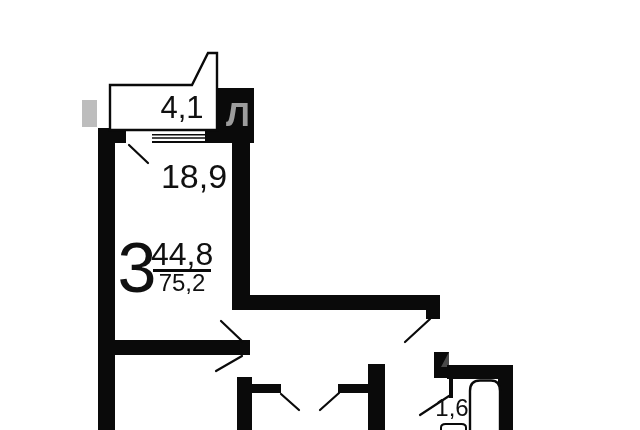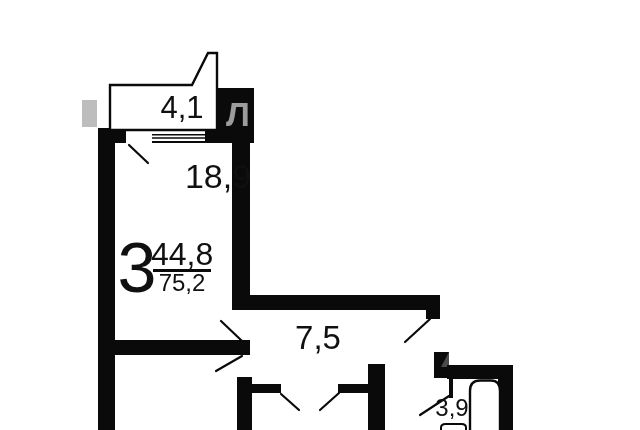--- a/index.html
+++ b/index.html
@@ -2,21 +2,21 @@
 <html><head>
 <meta charset="utf-8">
 <style>
   html,body{margin:0;padding:0;background:#fff;}
   #plan{position:relative;width:640px;height:430px;background:#ffffff;overflow:hidden;
         font-family:"Liberation Sans", sans-serif;}
   #plan svg{position:absolute;left:0;top:0;}
   .label{position:absolute;color:#101010;line-height:1;text-align:center;white-space:nowrap;
          font-family:"Liberation Sans", sans-serif;}
   .lbl-balcony{left:150px;top:92px;width:64px;font-size:31px;}
-  .lbl-living{left:155px;top:159px;width:78px;font-size:34px;margin-left:24px;}
+  .lbl-living{left:155px;top:159px;width:78px;font-size:34px;}
   .lbl-rooms{left:112px;top:233px;width:50px;font-size:70px;}
   .lbl-living-area{left:151px;top:238px;width:62px;font-size:32px;}
   .fraction-line{position:absolute;left:153px;top:269px;width:58px;height:3px;background:#0a0a0a;}
   .lbl-total-area{left:151px;top:271px;width:62px;font-size:24px;}
   .lbl-corridor{left:286px;top:321px;width:64px;font-size:33px;}
   .lbl-hallway{left:383px;top:372px;width:50px;font-size:27px;}
   .lbl-bathroom{left:433px;top:396px;width:38px;font-size:24px;}
   .watermark-letter{left:222px;top:97px;width:32px;font-size:34px;font-weight:bold;color:#9c9c9c;}
 </style>
 </head>
@@ -63,17 +63,16 @@
     <line x1="339" y1="393" x2="320" y2="410" stroke="#0a0a0a" stroke-width="2.2" stroke-linecap="round"></line>
     <line x1="449" y1="396" x2="420" y2="415" stroke="#0a0a0a" stroke-width="2.2" stroke-linecap="round"></line>
   </svg>
 
   <div class="label lbl-balcony">4,1</div>
   <div class="label lbl-living">18,9</div>
   <div class="label lbl-rooms">3</div>
   <div class="label lbl-living-area">44,8</div>
   <div class="fraction-line"></div>
   <div class="label lbl-total-area">75,2</div>
-  <div class="label lbl-corridor">7,5</div>
-  <div class="label lbl-bathroom">3,9</div>
+  <div class="label lbl-bathroom">1,6</div>
 
   <div class="label watermark-letter">Л</div>
 </div>
 
 </body></html>

